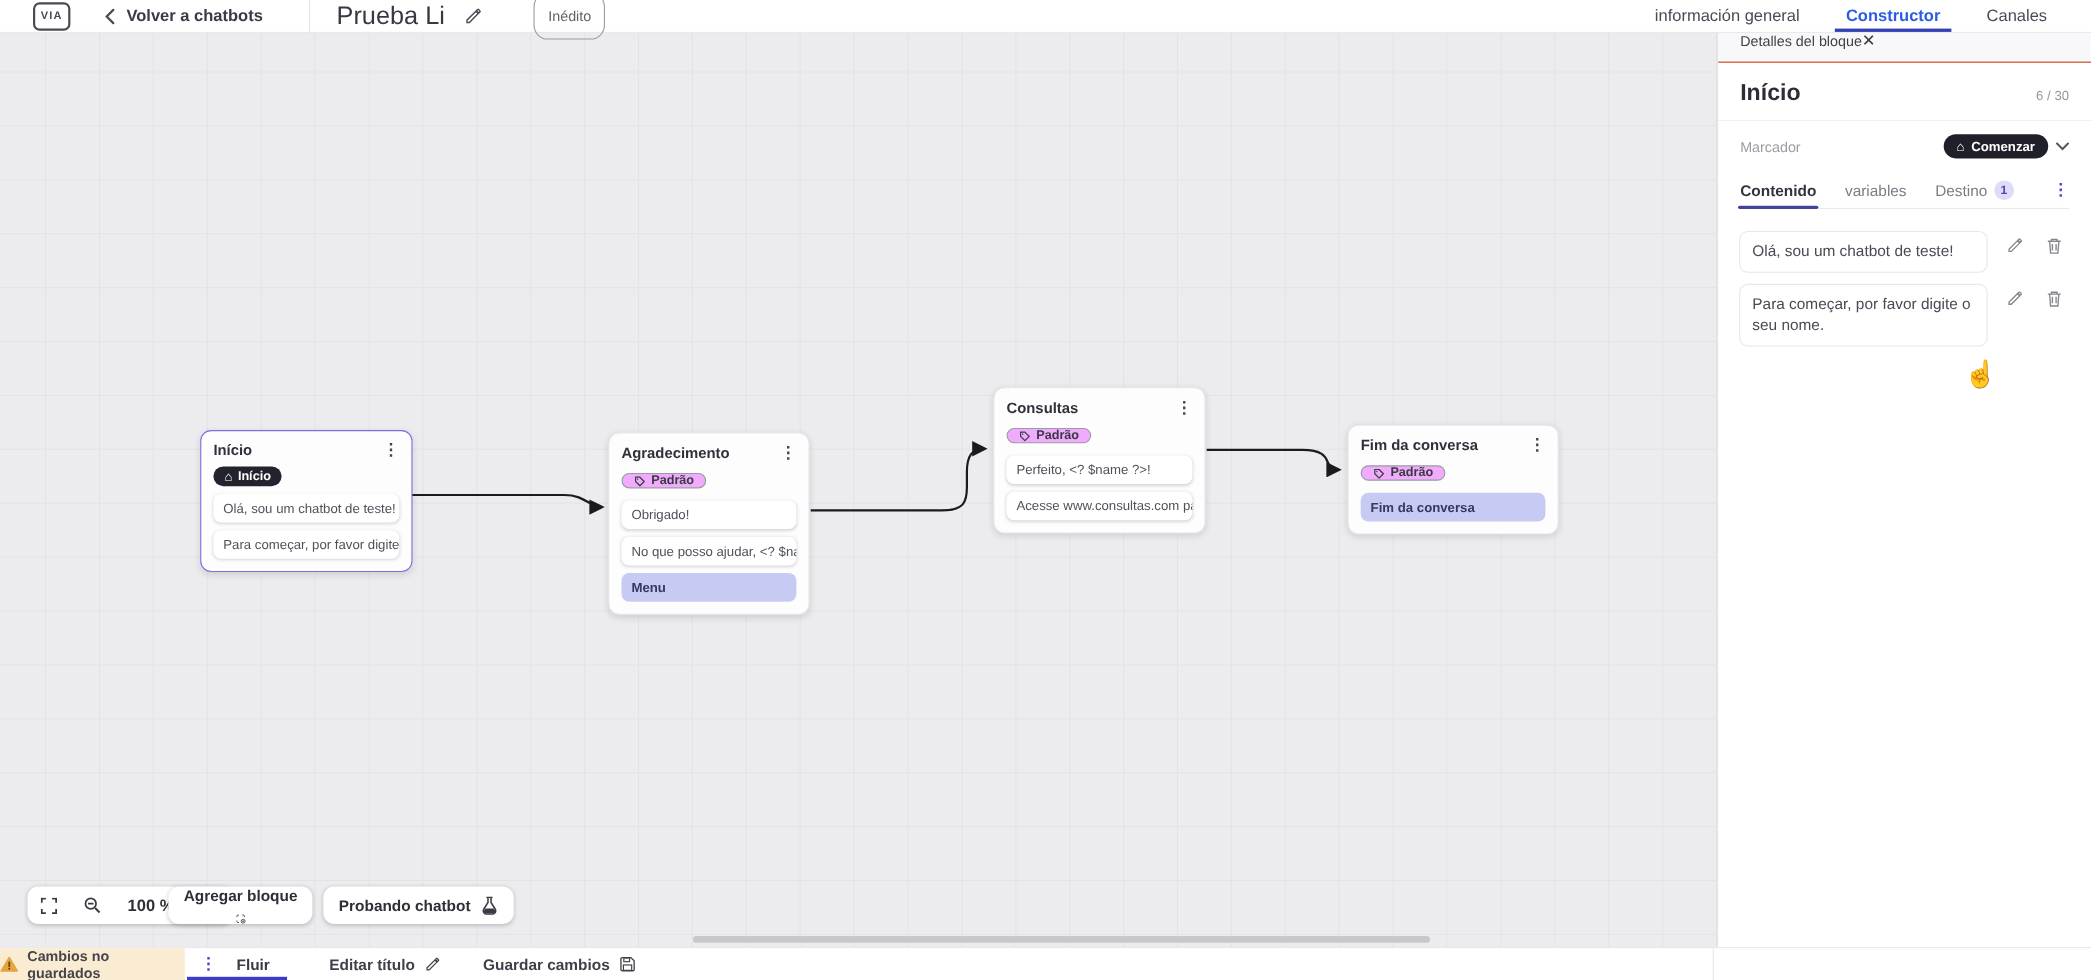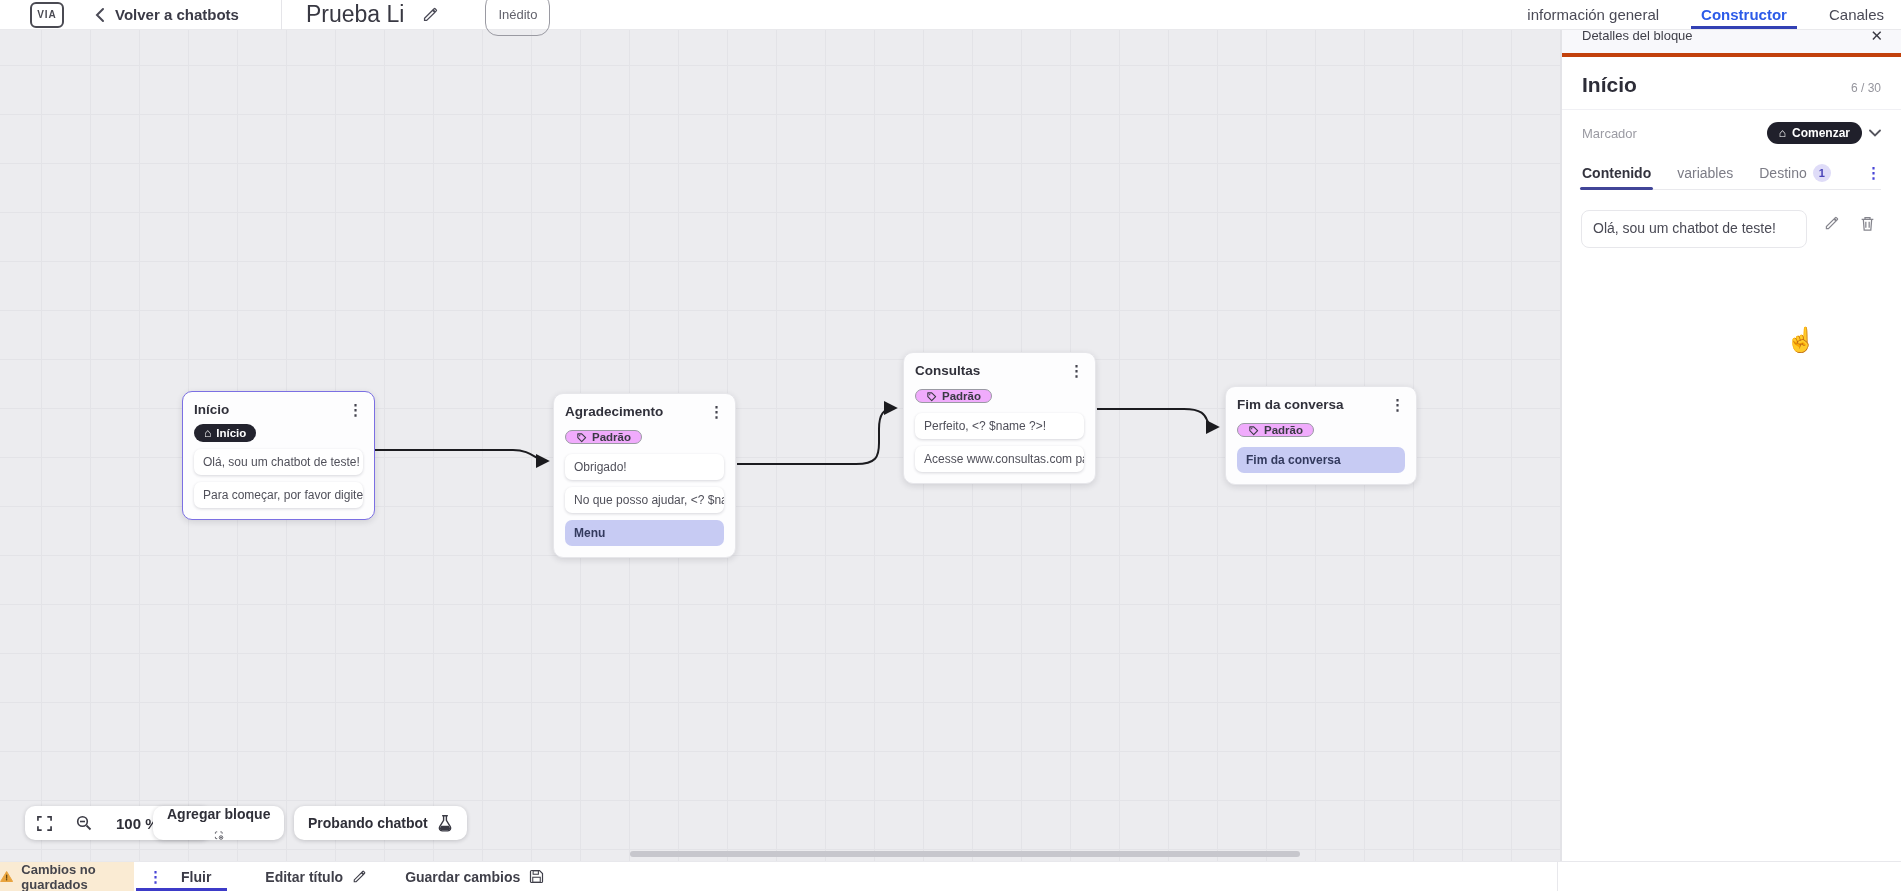--- a/index.html
+++ b/index.html
@@ -13,21 +13,21 @@
           display:flex; align-items:center; justify-content:center; font-size:10px; font-weight:bold;
           letter-spacing:1px; color:#4A4A52; }
   .back-wrap { margin-left:30px; display:flex; align-items:center; gap:10px; cursor:pointer; }
   .back-label { font-size:15px; font-weight:bold; color:#3A3A46; }
   .tb-divider { margin-left:42px; width:1px; height:30px; background:#E5E5E9; }
   .flow-title { margin-left:24px; font-size:23px; color:#383842; }
   .icon-btn { display:inline-flex; align-items:center; justify-content:center; cursor:pointer; }
   .title-edit { margin-left:18px; }
   .badge-inedito { margin-left:46px; border:1px solid #9A9AA2; border-radius:13px; padding:13px 12px;
                    font-size:13px; color:#62626C; }
-  .top-tabs { margin-left:auto; margin-right:17px; height:100%; display:flex; gap:42px; }
+  .top-tabs { margin-left:auto; margin-right:40px; height:100%; display:flex; gap:42px; }
   .top-tab { position:relative; height:100%; display:flex; align-items:center; font-size:15px;
              color:#4A4A56; cursor:pointer; }
   .top-tab.active { color:#2C5BE8; font-weight:bold; }
   .top-tab.active::after { content:''; position:absolute; left:-10px; right:-10px; bottom:0;
              height:3px; background:#3240B4; }
 
   
   .canvas { position:absolute; left:0; top:30px; width:1561px; height:831px; background:#ECECEF;
             background-image:linear-gradient(#E3E3E7 1px, transparent 1px),
                              linear-gradient(90deg,#E3E3E7 1px, transparent 1px);
@@ -56,22 +56,22 @@
                padding:4px 12px; }
   .zoom-level { font-size:15px; font-weight:bold; color:#2F2F38; }
   .tool-btn { position:absolute; top:776px; height:34px; background:#fff; border-radius:10px;
               box-shadow:0 1px 4px rgba(20,20,30,.20); display:flex; align-items:center; gap:9px;
               padding:0 14px; font-size:14px; font-weight:bold; color:#2F2F38; cursor:pointer; }
   .hscroll { position:absolute; left:630px; top:821px; width:670px; height:6px; border-radius:3px; background:#C7C7CD; }
 
   
   .panel { position:absolute; left:1561px; top:30px; width:340px; height:831px; background:#fff;
            border-left:1px solid #E3E3E7; z-index:20; }
-  .panel-header { height:27px; background:#F8F8FB; border-bottom:4px solid #c2410c; display:flex;
-                  align-items:center; justify-content:space-between; padding:0 18px 12px 20px; }
+  .panel-header { height:27px; background:#F8F8FB; border-bottom:1px solid #c2410c; display:flex;
+                  align-items:center; padding:0 18px 12px 20px; }
   .panel-header-title { font-size:13px; color:#3E3E48; }
   .close-x { font-size:15px; color:#3A3A44; cursor:pointer; }
   .name-row { padding:16px 20px 12px; display:flex; align-items:baseline; justify-content:space-between;
               border-bottom:1px solid #F0F0F4; }
   .block-name { font-size:21px; font-weight:bold; color:#2D2D38; }
   .name-counter { font-size:12px; color:#95959D; }
   .marker-row { padding:12px 20px 10px; display:flex; align-items:center; justify-content:space-between; }
   .marker-label { font-size:13px; color:#9B9BA3; }
   .marker-value-wrap { display:flex; align-items:center; gap:7px; }
   .marker-pill { background:#20202B; color:#fff; border-radius:14px; padding:4px 12px; font-size:12px;
@@ -91,21 +91,21 @@
   .cbox { width:226px; border:1px solid #E7E7EB; border-radius:8px; padding:8px 11px; font-size:14px;
           color:#4A4A55; line-height:1.4; background:#fff; }
   .row-icons { display:flex; gap:20px; margin-left:17px; padding-top:5px; align-items:flex-start; }
   .add-box { margin:14px 19px 0; width:303px; height:48px; border:1.5px dashed #AFAFB9; border-radius:4px;
              display:flex; align-items:center; justify-content:center; font-size:13.5px; font-weight:bold;
              color:#3E3E48; cursor:pointer; }
 
   
   .bottombar { position:absolute; left:0; top:861px; width:1901px; height:30px; background:#fff;
                border-top:1px solid #E8E8EC; display:flex; align-items:center; z-index:30; }
-  .warn-seg { width:134px; height:100%; background:#FAEBD3; display:flex; align-items:center;
+  .warn-seg { width:168px; height:100%; background:#FAEBD3; display:flex; align-items:center;
               justify-content:center; gap:8px; }
   .warn-text { font-size:13px; font-weight:bold; color:#45454C; }
   .flow-tab { position:relative; height:100%; display:flex; align-items:center; padding:0 16px 0 12px; margin-left:2px; cursor:pointer; }
   .flow-tab .kebab { margin-right:18px; }
   .flow-tab-label { font-size:14px; font-weight:bold; color:#3A3A46; }
   .flow-tab::after { content:''; position:absolute; left:0; right:0; bottom:0; height:3px; background:#3D3BC8; }
   .bb-item { margin-left:38px; display:flex; align-items:center; gap:9px; font-size:14px; font-weight:bold;
              color:#3F3F49; cursor:pointer; }
   .bb-divider { position:absolute; left:1557px; top:0; bottom:0; width:1px; background:#E8E8EC; }
 
@@ -307,20 +307,35 @@
                 <path d="M3 14.5V17h2.5L15 7.5 12.5 5 3 14.5zM16.8 5.7c.3-.3.3-.8 0-1.1l-1.4-1.4c-.3-.3-.8-.3-1.1 0l-1.2 1.2 2.5 2.5 1.2-1.2z" fill="none" stroke="#85858D" stroke-width="1.5"></path>
               </svg>
           </span>
           <span class="icon-btn">
             <svg class="ic" width="15" height="17" viewBox="0 0 18 20">
                 <path d="M2 5h14 M6 5V3h6v2 M4 5l1 13h8l1-13 M7 8v7 M11 8v7" fill="none" stroke="#85858D" stroke-width="1.5"></path>
               </svg>
           </span>
         </div>
       </div>
+      <div class="content-row">
+        <div class="cbox">Para começar, por favor digite o seu nome.</div>
+        <div class="row-icons">
+          <span class="icon-btn">
+            <svg class="ic" width="16" height="16" viewBox="0 0 20 20">
+                <path d="M3 14.5V17h2.5L15 7.5 12.5 5 3 14.5zM16.8 5.7c.3-.3.3-.8 0-1.1l-1.4-1.4c-.3-.3-.8-.3-1.1 0l-1.2 1.2 2.5 2.5 1.2-1.2z" fill="none" stroke="#85858D" stroke-width="1.5"></path>
+              </svg>
+          </span>
+          <span class="icon-btn">
+            <svg class="ic" width="15" height="17" viewBox="0 0 18 20">
+                <path d="M2 5h14 M6 5V3h6v2 M4 5l1 13h8l1-13 M7 8v7 M11 8v7" fill="none" stroke="#85858D" stroke-width="1.5"></path>
+              </svg>
+          </span>
+        </div>
+      </div>
     </div>
 
   </div>
 
   <div class="bottombar">
     <div class="warn-seg">
       <svg class="ic" width="17" height="15" viewBox="0 0 20 18">
           <path d="M10 1.5 L19 16.5 H1 Z" fill="#E8A33D" stroke="#E8A33D" stroke-width="1.5" stroke-linejoin="round"></path>
           <line x1="10" y1="7" x2="10" y2="11.5" stroke="#5B4213" stroke-width="1.8" stroke-linecap="round"></line>
           <circle cx="10" cy="14" r="1.1" fill="#5B4213"></circle>

